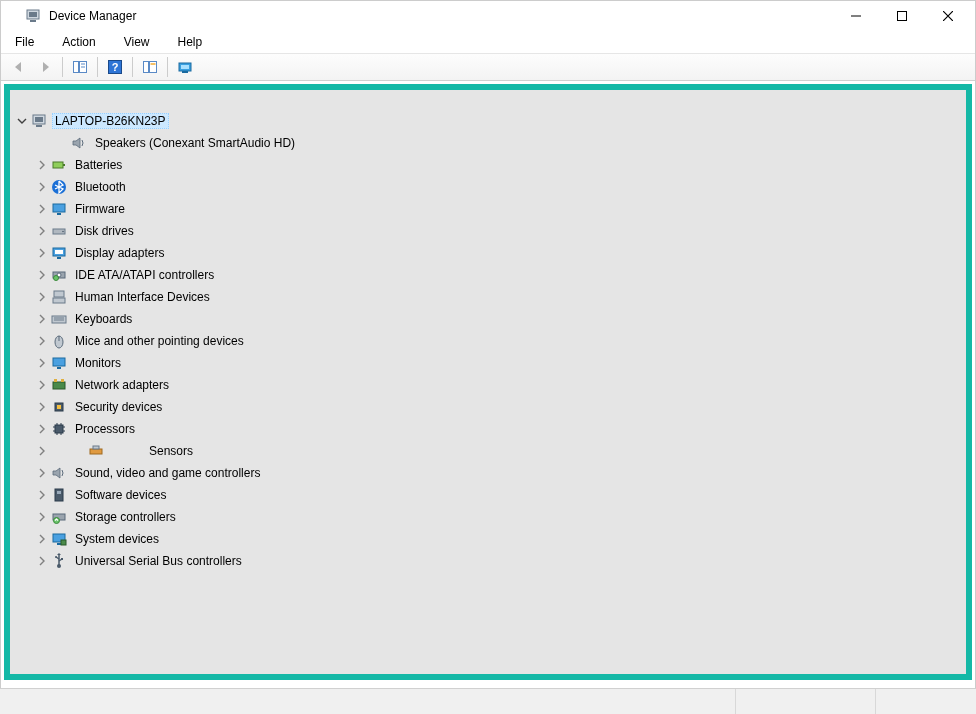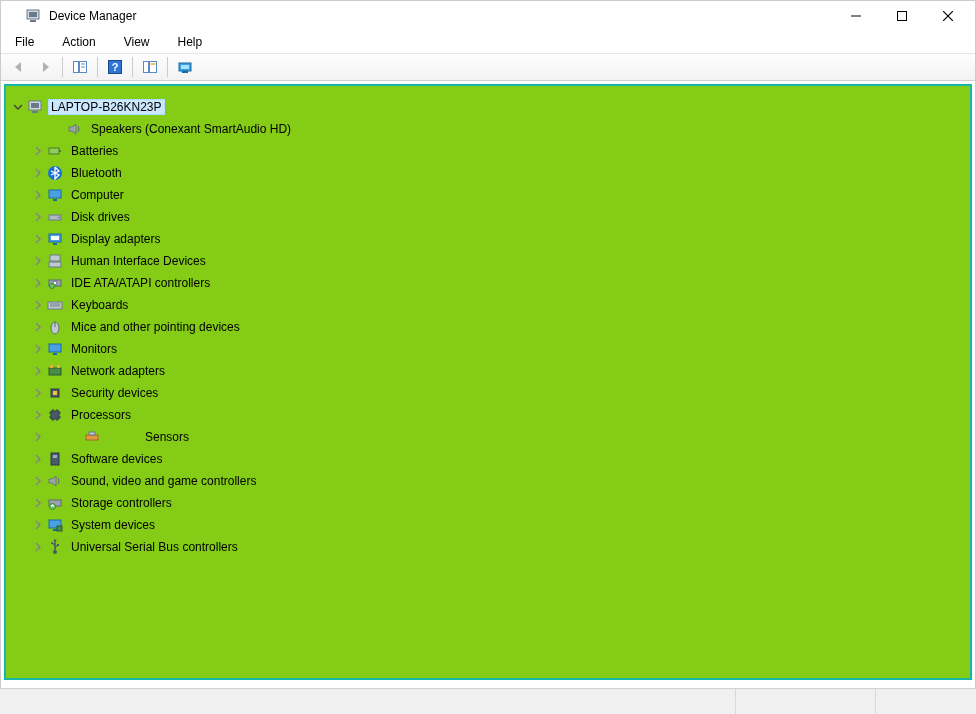--- a/index.html
+++ b/index.html
@@ -59,24 +59,24 @@
     width: 24px; height: 24px;
     display:inline-flex; align-items:center; justify-content:center;
     border: 1px solid transparent;
     cursor: default;
   }
   .tbtn.disabled { opacity:0.45; }
   .sep { width:1px; height:20px; background:#ccc; margin:0 3px; }
   .treepane {
     position: absolute;
     top: 84px; left: 4px; right: 4px; bottom: 34px;
-    border: 2px solid #14b8a6;
-    background: #84cc16;
+    border: 6px solid #14b8a6;
+    background: #e5e5e5;
     overflow: auto;
-    padding: 10px 0;
+    padding: 20px 0;
   }
   .node {
     display:flex;
     align-items:center;
     height: 22px;
     white-space: nowrap;
     cursor: default;
   }
   .expander {
     width:16px; height:16px;
@@ -260,21 +260,21 @@
           <svg width="10" height="10" viewBox="0 0 10 10">
             <path d="M3 1 L7 5 L3 9" fill="none" stroke="#808080" stroke-width="1.4"></path>
           </svg>
         </span>
         <span class="icon">
           <svg width="16" height="16" viewBox="0 0 16 16">
             <rect x="2" y="3" width="12" height="8" fill="#4aa0e0" stroke="#1a6aa0"></rect>
             <rect x="6" y="12" width="4" height="2" fill="#1a6aa0"></rect>
           </svg>
         </span>
-        <span class="label">Computer</span>
+        <span class="label">Firmware</span>
       </div>
       <div class="node" style="padding-left: 24px;">
         <span class="expander">
           <svg width="10" height="10" viewBox="0 0 10 10">
             <path d="M3 1 L7 5 L3 9" fill="none" stroke="#808080" stroke-width="1.4"></path>
           </svg>
         </span>
         <span class="icon">
           <svg width="16" height="16" viewBox="0 0 16 16">
             <rect x="2" y="6" width="12" height="5" fill="#b0b8c0" stroke="#6a7a8a"></rect>
@@ -299,40 +299,40 @@
         <span class="label">Display adapters</span>
       </div>
       <div class="node" style="padding-left: 24px;">
         <span class="expander">
           <svg width="10" height="10" viewBox="0 0 10 10">
             <path d="M3 1 L7 5 L3 9" fill="none" stroke="#808080" stroke-width="1.4"></path>
           </svg>
         </span>
         <span class="icon">
           <svg width="16" height="16" viewBox="0 0 16 16">
-            <rect x="3" y="2" width="10" height="6" fill="#c0c8d0" stroke="#6a7a8a"></rect>
-            <rect x="2" y="9" width="12" height="5" fill="#c0c8d0" stroke="#6a7a8a"></rect>
-          </svg>
-        </span>
-        <span class="label">Human Interface Devices</span>
-      </div>
-      <div class="node" style="padding-left: 24px;">
-        <span class="expander">
-          <svg width="10" height="10" viewBox="0 0 10 10">
-            <path d="M3 1 L7 5 L3 9" fill="none" stroke="#808080" stroke-width="1.4"></path>
-          </svg>
-        </span>
-        <span class="icon">
-          <svg width="16" height="16" viewBox="0 0 16 16">
             <rect x="2" y="5" width="12" height="6" fill="#9aa4ae" stroke="#5a6a7a"></rect>
             <circle cx="8" cy="8" r="2" fill="#fff" stroke="#5a6a7a"></circle>
             <circle cx="5" cy="11" r="2.5" fill="#6ac46a" stroke="#3a8a3a"></circle>
           </svg>
         </span>
         <span class="label">IDE ATA/ATAPI controllers</span>
+      </div>
+      <div class="node" style="padding-left: 24px;">
+        <span class="expander">
+          <svg width="10" height="10" viewBox="0 0 10 10">
+            <path d="M3 1 L7 5 L3 9" fill="none" stroke="#808080" stroke-width="1.4"></path>
+          </svg>
+        </span>
+        <span class="icon">
+          <svg width="16" height="16" viewBox="0 0 16 16">
+            <rect x="3" y="2" width="10" height="6" fill="#c0c8d0" stroke="#6a7a8a"></rect>
+            <rect x="2" y="9" width="12" height="5" fill="#c0c8d0" stroke="#6a7a8a"></rect>
+          </svg>
+        </span>
+        <span class="label">Human Interface Devices</span>
       </div>
       <div class="node" style="padding-left: 24px; align-items: center;">
         <span class="expander">
           <svg width="10" height="10" viewBox="0 0 10 10">
             <path d="M3 1 L7 5 L3 9" fill="none" stroke="#808080" stroke-width="1.4"></path>
           </svg>
         </span>
         <span class="icon">
           <svg width="16" height="16" viewBox="0 0 16 16">
             <rect x="1" y="5" width="14" height="7" fill="#c0c8d0" stroke="#6a7a8a"></rect>
@@ -435,39 +435,39 @@
         <span class="label">Sensors</span>
       </div>
       <div class="node" style="padding-left: 24px;">
         <span class="expander">
           <svg width="10" height="10" viewBox="0 0 10 10">
             <path d="M3 1 L7 5 L3 9" fill="none" stroke="#808080" stroke-width="1.4"></path>
           </svg>
         </span>
         <span class="icon">
           <svg width="16" height="16" viewBox="0 0 16 16">
+            <path d="M2 6 L5 6 L9 3 L9 13 L5 10 L2 10 Z" fill="#9aa4ae" stroke="#5a6a7a" stroke-width="0.8"></path>
+            <path d="M11 5 Q13 8 11 11" fill="none" stroke="#5a6a7a"></path>
+          </svg>
+        </span>
+        <span class="label">Sound, video and game controllers</span>
+      </div>
+      <div class="node" style="padding-left: 24px;">
+        <span class="expander">
+          <svg width="10" height="10" viewBox="0 0 10 10">
+            <path d="M3 1 L7 5 L3 9" fill="none" stroke="#808080" stroke-width="1.4"></path>
+          </svg>
+        </span>
+        <span class="icon">
+          <svg width="16" height="16" viewBox="0 0 16 16">
             <rect x="4" y="2" width="8" height="12" fill="#4a5a6a" stroke="#2a3a4a"></rect>
             <rect x="6" y="4" width="4" height="3" fill="#9aaaba"></rect>
           </svg>
         </span>
         <span class="label">Software devices</span>
-      </div>
-      <div class="node" style="padding-left: 24px;">
-        <span class="expander">
-          <svg width="10" height="10" viewBox="0 0 10 10">
-            <path d="M3 1 L7 5 L3 9" fill="none" stroke="#808080" stroke-width="1.4"></path>
-          </svg>
-        </span>
-        <span class="icon">
-          <svg width="16" height="16" viewBox="0 0 16 16">
-            <path d="M2 6 L5 6 L9 3 L9 13 L5 10 L2 10 Z" fill="#9aa4ae" stroke="#5a6a7a" stroke-width="0.8"></path>
-            <path d="M11 5 Q13 8 11 11" fill="none" stroke="#5a6a7a"></path>
-          </svg>
-        </span>
-        <span class="label">Sound, video and game controllers</span>
       </div>
       <div class="node" style="padding-left: 24px;">
         <span class="expander">
           <svg width="10" height="10" viewBox="0 0 10 10">
             <path d="M3 1 L7 5 L3 9" fill="none" stroke="#808080" stroke-width="1.4"></path>
           </svg>
         </span>
         <span class="icon">
           <svg width="16" height="16" viewBox="0 0 16 16">
             <rect x="2" y="5" width="12" height="6" fill="#9aa4ae" stroke="#5a6a7a"></rect>

